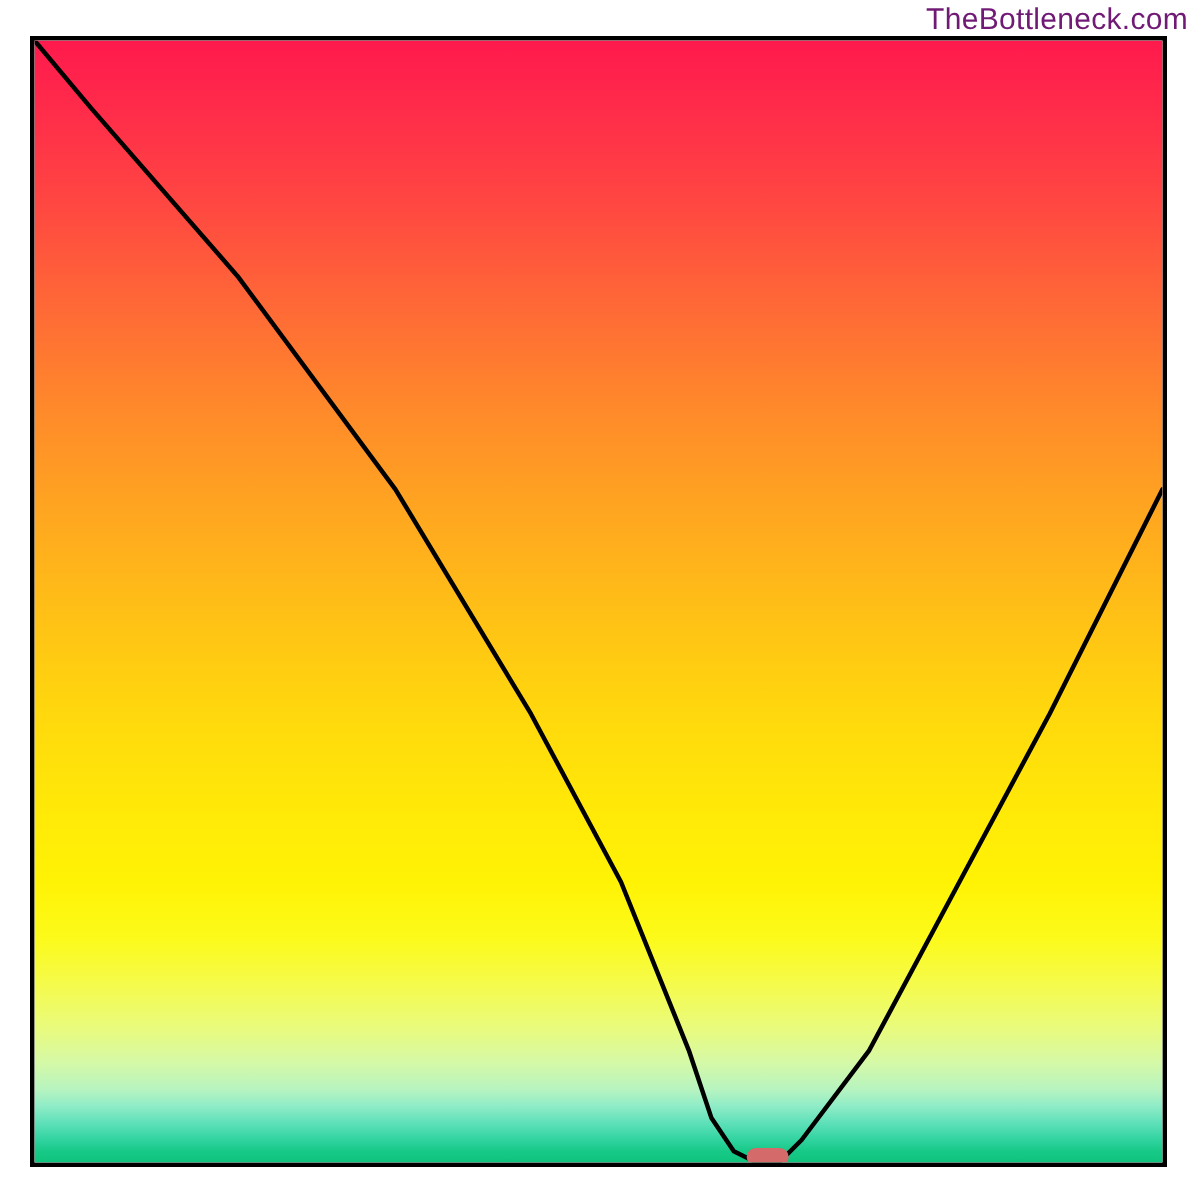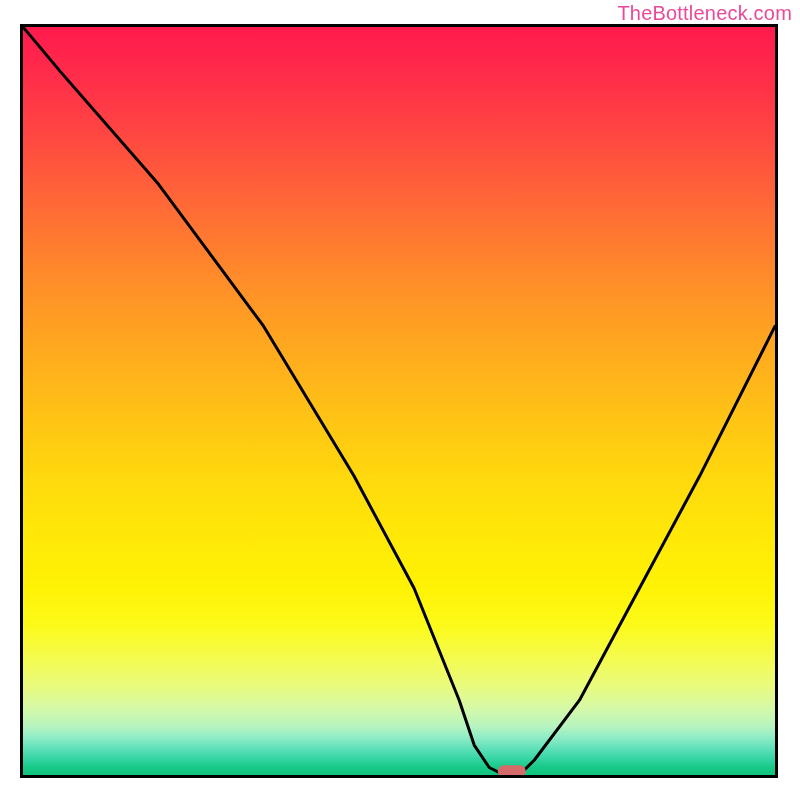--- a/index.html
+++ b/index.html
@@ -13,21 +13,21 @@
   .container {
     position: relative;
     width: 800px;
     height: 800px;
   }
   .watermark {
     position: absolute;
     top: 2px;
     right: 8px;
     font-size: 20px;
-    color: #ec4899;
+    color: #701a75;
     font-weight: 500;
     letter-spacing: 0.2px;
   }
   .plot-frame {
     position: absolute;
     left: 20px;
     top: 24px;
     width: 758px;
     height: 754px;
     border: 3px solid #000;

